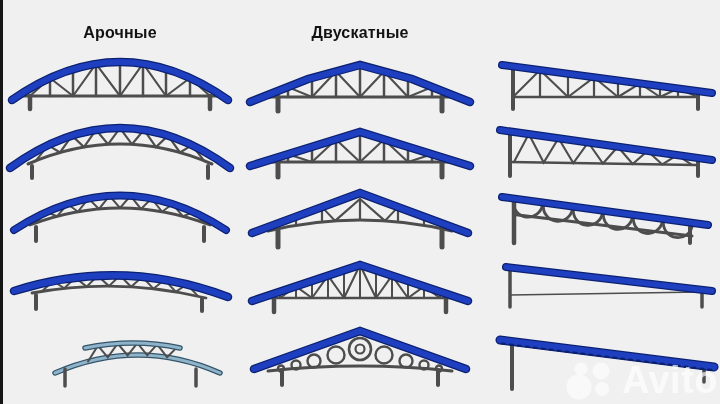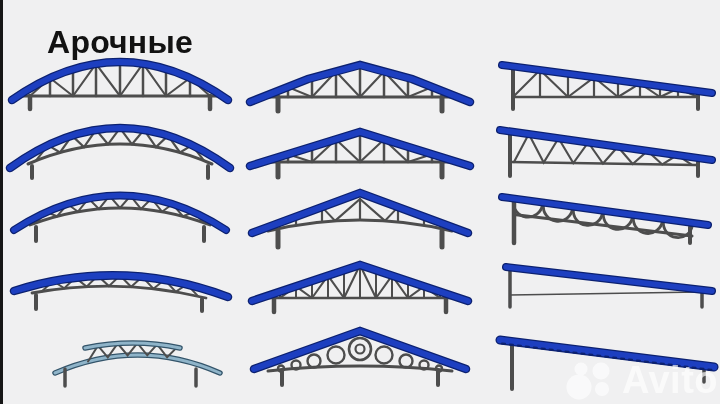--- a/index.html
+++ b/index.html
@@ -8,21 +8,21 @@
     background:#f0f0f1;overflow:hidden;
     font-family:"Liberation Sans",sans-serif;
   }
   .edge-strip{position:absolute;left:0;top:0;width:3px;height:404px;background:#161616;z-index:5;}
   .headers{
     position:absolute;top:0;left:0;width:720px;height:55px;
     display:grid;grid-template-columns:repeat(3,240px);
   }
   .headers h2{
     margin:16px;align-self:center;justify-self:center;padding-top:8px;
-    font-size:32px;font-weight:700;color:#121212;letter-spacing:.2px;
+    font-size:16px;font-weight:700;color:#121212;letter-spacing:.2px;
   }
   .grid{
     position:absolute;top:55px;left:0;width:720px;
     display:grid;grid-template-columns:repeat(3,240px);
     grid-template-rows:65px 65px 70px 70px 79px;
   }
   .cell{margin:0;padding:0;}
   .cell svg{display:block;}
   .watermark{
     position:absolute;right:0;bottom:2px;z-index:10;
@@ -37,20 +37,21 @@
 </style>
 </head>
 <body>
 
 <div class="canvas">
 
   <div class="edge-strip"></div>
 
   <div class="headers">
     <h2>Арочные</h2>
+    <h2>Двускатные</h2>
   </div>
 
   <div class="grid">
     <figure class="cell">
         <svg width="240" height="65" viewBox="0 0 240 65">
           <line x1="20" y1="41" x2="220" y2="41" stroke="#4d4d4d" stroke-width="3" stroke-linecap="round"></line>
           <line x1="30" y1="41" x2="50" y2="23.0" stroke="#4d4d4d" stroke-width="2.1" stroke-linecap="round"></line>
           <line x1="50" y1="23.0" x2="73" y2="41" stroke="#4d4d4d" stroke-width="2.1" stroke-linecap="round"></line>
           <line x1="73" y1="41" x2="96" y2="8.9" stroke="#4d4d4d" stroke-width="2.1" stroke-linecap="round"></line>
           <line x1="96" y1="8.9" x2="120" y2="41" stroke="#4d4d4d" stroke-width="2.1" stroke-linecap="round"></line>

